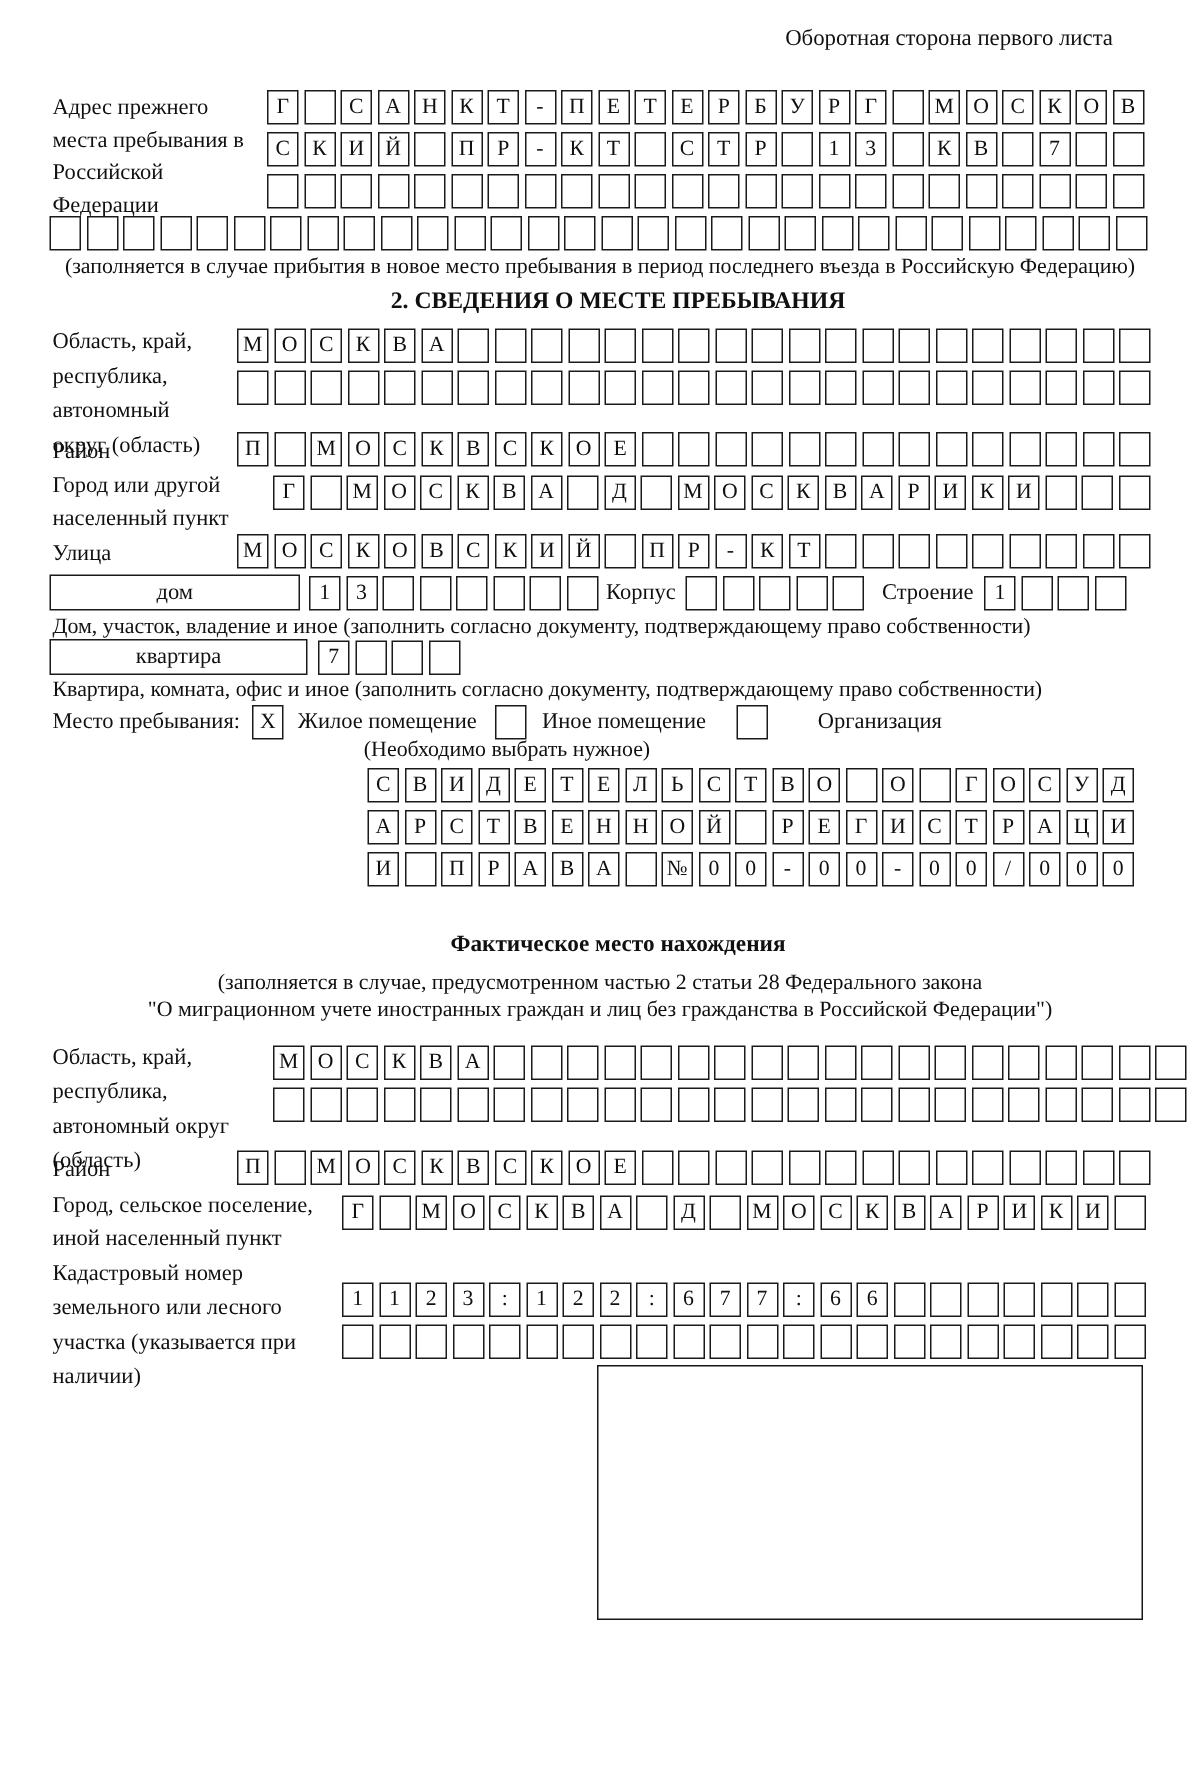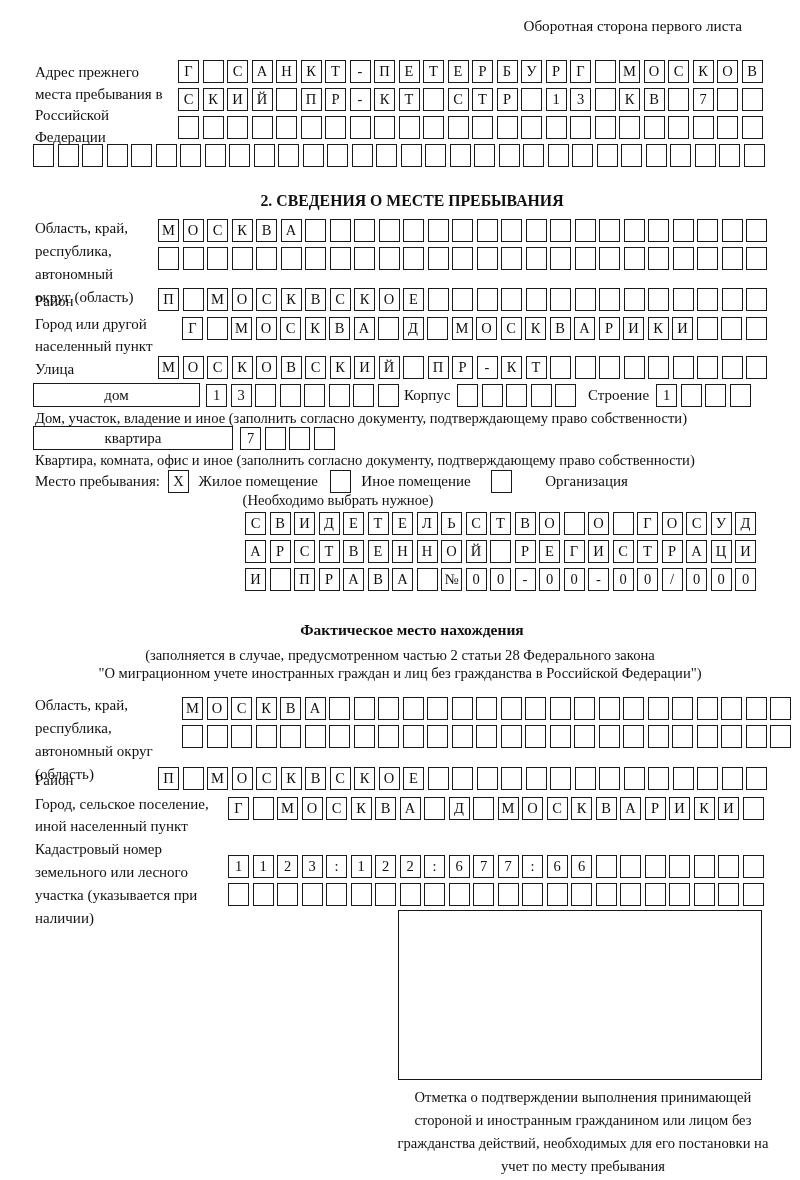--- a/index.html
+++ b/index.html
@@ -134,20 +134,21 @@
       <span class="cell"></span>
       <span class="cell"></span>
       <span class="cell"></span>
       <span class="cell"></span>
       <span class="cell"></span>
       <span class="cell"></span>
       <span class="cell"></span>
       <span class="cell"></span>
       <span class="cell"></span>
     </div>
+  <div class="abs cap center" style="top:170px;">(заполняется в случае прибытия в новое место пребывания в период последнего въезда в Российскую Федерацию)</div>
 
   <div class="abs center bold" style="top:192px; font-size:15.8px;">2. СВЕДЕНИЯ О МЕСТЕ ПРЕБЫВАНИЯ</div>
 
   <div class="abs lbl lh23" style="top:217px; left:35px; width:113px;">Область, край, республика, автономный округ (область)</div>
   <div class="abs boxrow" style="top:219px; left:158px;">
       <span class="cell">М</span>
       <span class="cell">О</span>
       <span class="cell">С</span>
       <span class="cell">К</span>
       <span class="cell">В</span>
@@ -310,21 +311,21 @@
     <div class="boxrow">
         <span class="cell">1</span>
         <span class="cell"></span>
         <span class="cell"></span>
         <span class="cell"></span>
       </div>
   </div>
   <div class="abs cap" style="top:410px; left:35px;">Дом, участок, владение и иное (заполнить согласно документу, подтверждающему право собственности)</div>
 
   <div class="abs boxrow vcenter" style="top:426px; left:33px;">
-    <div class="wide-box" style="width:200px; margin-right:7px;">квартира</div>
+    <div class="wide-box" style="width:172px; margin-right:7px;">квартира</div>
     <div class="boxrow">
         <span class="cell">7</span>
         <span class="cell"></span>
         <span class="cell"></span>
         <span class="cell"></span>
       </div>
   </div>
   <div class="abs cap" style="top:452px; left:35px;">Квартира, комната, офис и иное (заполнить согласно документу, подтверждающему право собственности)</div>
 
   <div class="abs cap" style="top:492px; left:108px; width:460px; text-align:center;">(Необходимо выбрать нужное)</div>
@@ -567,15 +568,14 @@
       <span class="cell"></span>
       <span class="cell"></span>
       <span class="cell"></span>
       <span class="cell"></span>
       <span class="cell"></span>
       <span class="cell"></span>
       <span class="cell"></span>
     </div>
 
   <div class="abs stamp-box" style="top:910px; left:398px; width:364px; height:170px;"></div>
-  <div class="abs cap" style="top:1086px; left:388px; width:390px; text-align:center; line-height:23px;">Отметка о подтверждении выполнения принимающей стороной и иностранным гражданином или лицом без гражданства действий, необходимых для его постановки на учет по месту пребывания</div>
 
 </div>
 
 </body></html>

